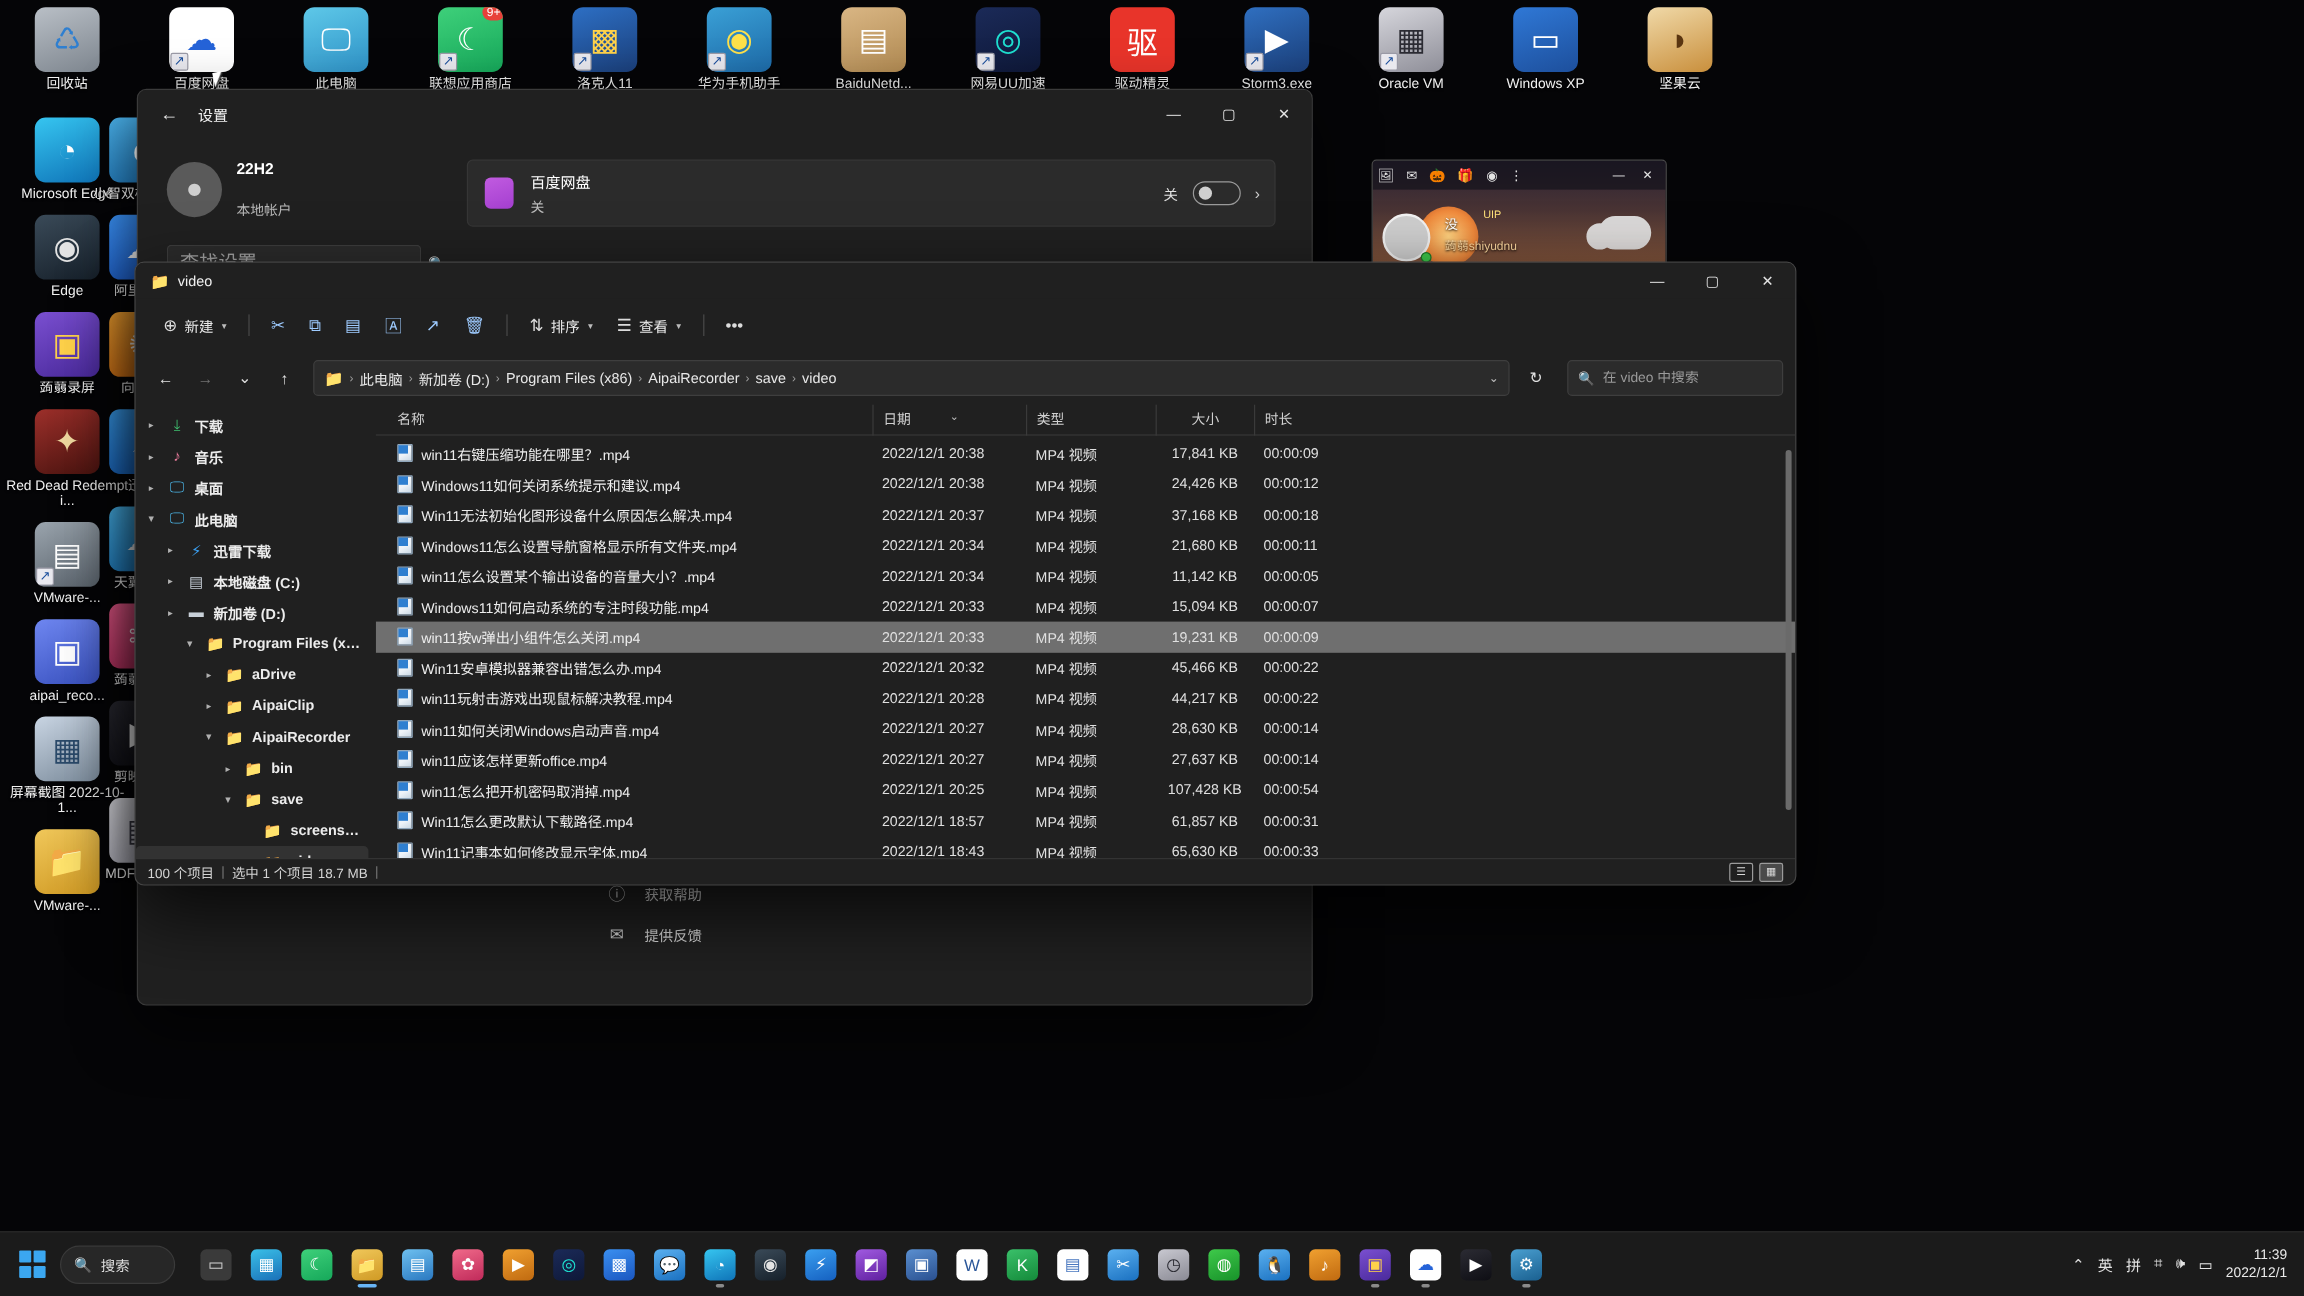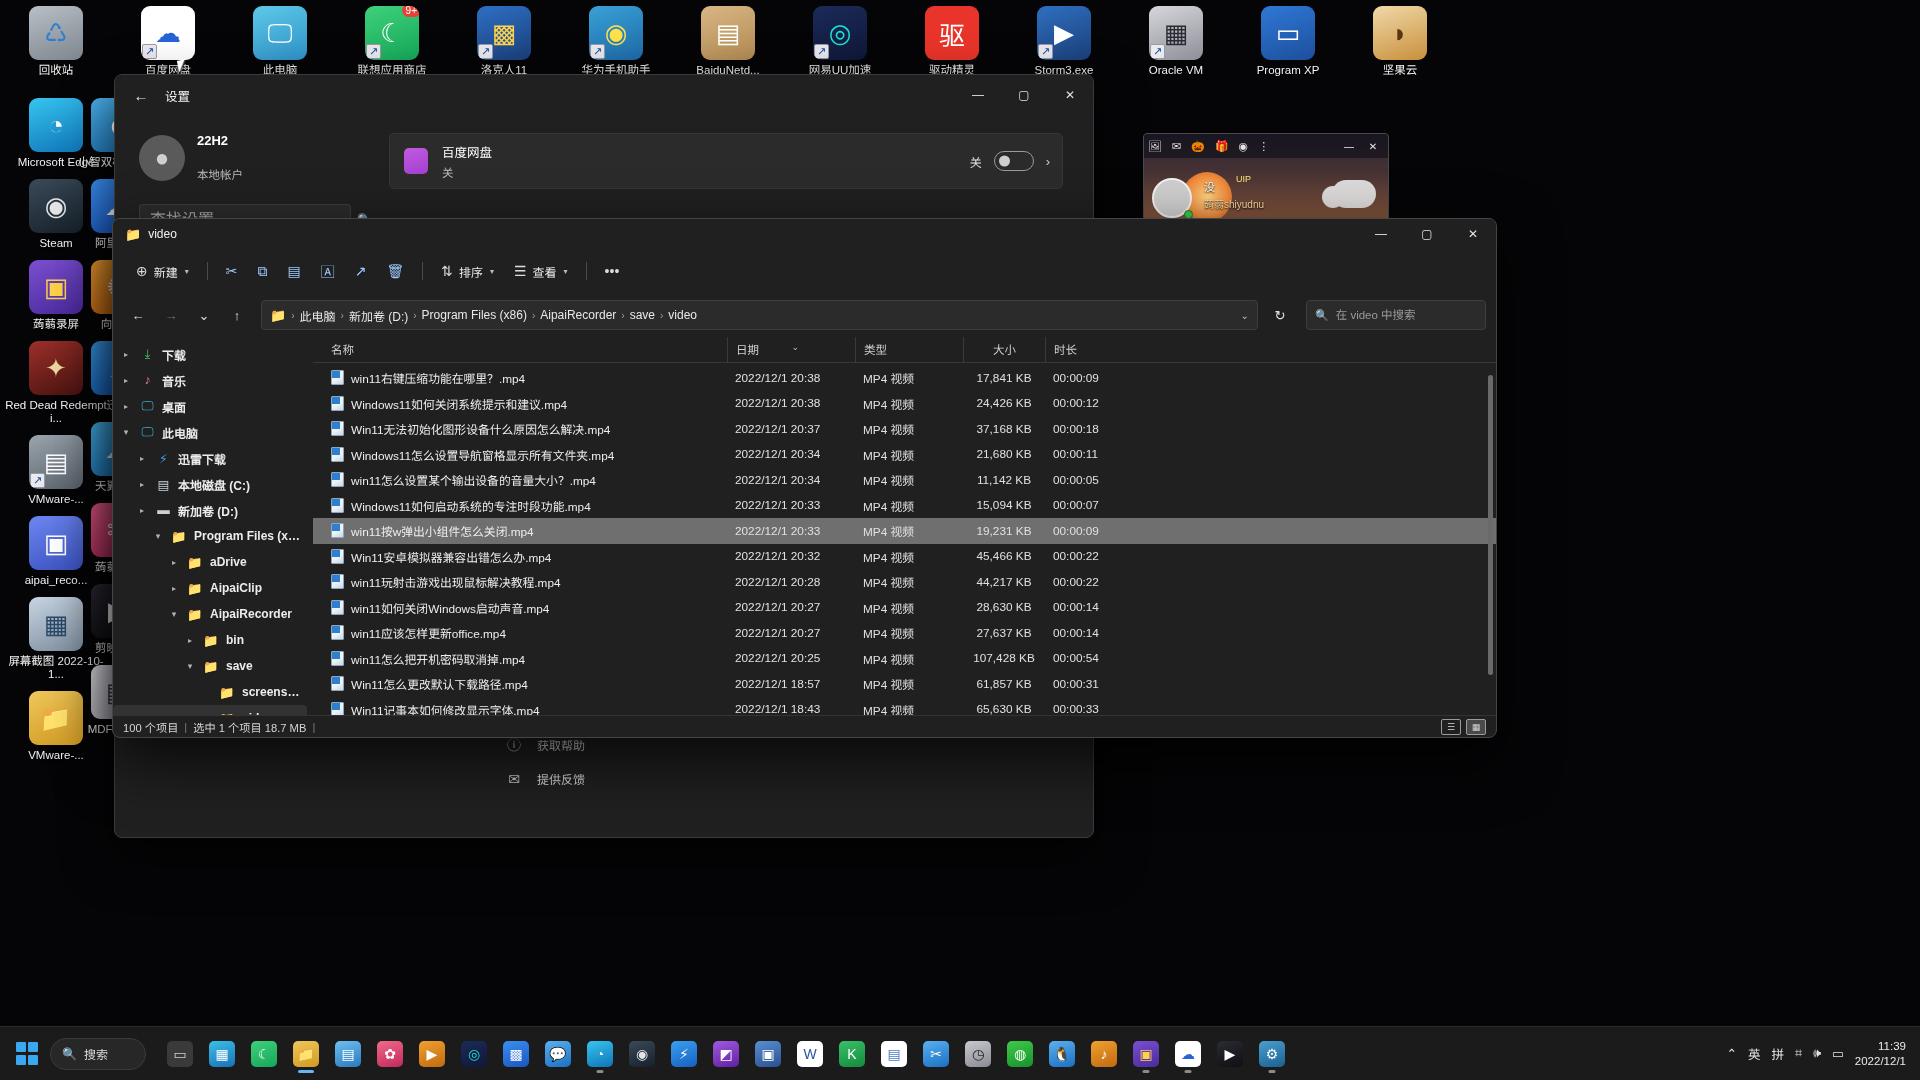--- a/index.html
+++ b/index.html
@@ -361,36 +361,36 @@
       <div class="desk-icon">
         <div class="glyph" style="background: linear-gradient(160deg, rgb(47, 111, 192), rgb(27, 63, 122)); color: rgb(255, 255, 255);">▶<span class="shortcut-arrow">↗</span></div>
         <div class="lbl two">Storm3.exe</div>
       </div>
       <div class="desk-icon">
         <div class="glyph" style="background: linear-gradient(160deg, rgb(214, 214, 220), rgb(142, 142, 152)); color: rgb(43, 43, 51);">▦<span class="shortcut-arrow">↗</span></div>
         <div class="lbl two">Oracle VM</div>
       </div>
       <div class="desk-icon">
         <div class="glyph" style="background: linear-gradient(160deg, rgb(47, 120, 214), rgb(29, 79, 156)); color: rgb(255, 255, 255);">▭</div>
-        <div class="lbl two">Program XP</div>
+        <div class="lbl two">Windows XP</div>
       </div>
       <div class="desk-icon">
         <div class="glyph" style="background: linear-gradient(160deg, rgb(240, 217, 168), rgb(201, 143, 60)); color: rgb(90, 53, 16);">◗</div>
         <div class="lbl two">坚果云</div>
       </div>
     </div>
 
   <div class="desk-col" style="left:0px; top:92px;" id="desk-col-1">
       <div class="desk-icon">
         <div class="glyph" style="background: linear-gradient(160deg, rgb(54, 197, 240), rgb(15, 116, 184)); color: rgb(255, 255, 255);">◔</div>
         <div class="lbl two">Microsoft Edge</div>
       </div>
       <div class="desk-icon">
         <div class="glyph" style="background: linear-gradient(160deg, rgb(58, 74, 88), rgb(22, 32, 42)); color: rgb(228, 228, 228);">◉</div>
-        <div class="lbl two">Steam</div>
+        <div class="lbl two">Edge</div>
       </div>
       <div class="desk-icon">
         <div class="glyph" style="background: linear-gradient(160deg, rgb(122, 79, 208), rgb(74, 42, 156)); color: rgb(255, 210, 74);">▣</div>
         <div class="lbl two">蒟蒻录屏</div>
       </div>
       <div class="desk-icon">
         <div class="glyph" style="background: linear-gradient(160deg, rgb(156, 47, 42), rgb(74, 20, 16)); color: rgb(240, 217, 160);">✦</div>
         <div class="lbl two">Red Dead Redempti...</div>
       </div>
       <div class="desk-icon">

